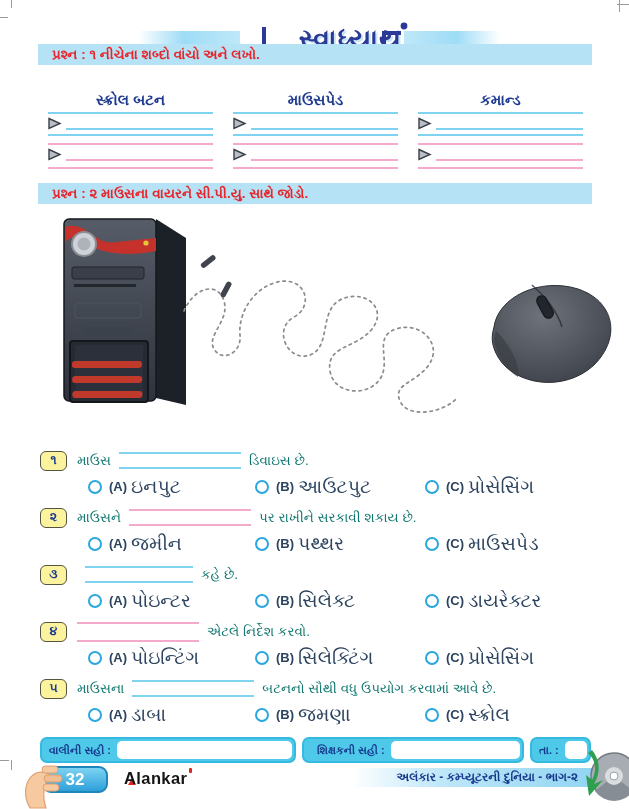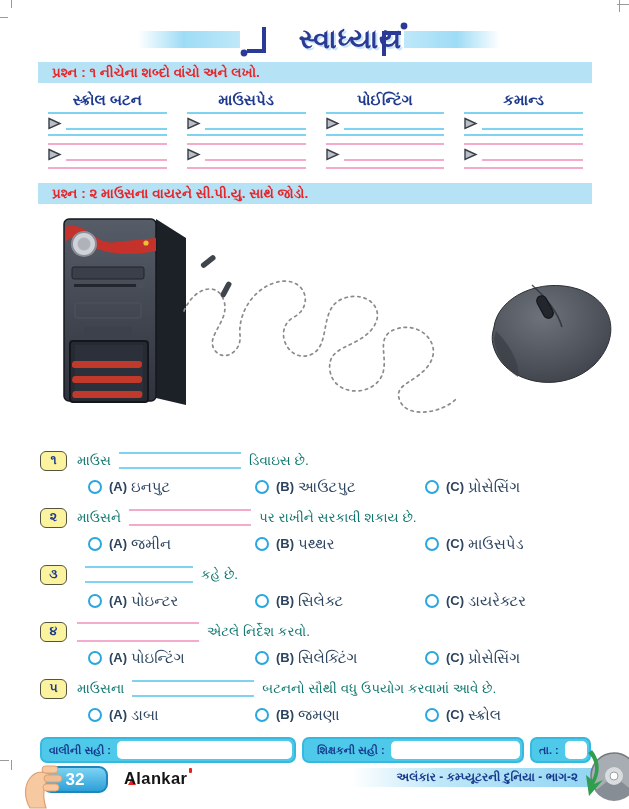--- a/index.html
+++ b/index.html
@@ -21,21 +21,21 @@
   .bar-left  { left:138px; width:102px; background:linear-gradient(90deg, rgba(185,227,246,0), #9edcf6 45%, #bfe8f9); }
   .bar-right { left:404px; width:96px; background:linear-gradient(90deg, #bfe8f9, #9edcf6 55%, rgba(185,227,246,0)); }
   .page-title { position:absolute; left:0; width:100%; top:2px; text-align:center;
                 font-size:27px; font-weight:bold; color:#2b3a96;
                 text-shadow:2px 2px 0 #c9e7f7; letter-spacing:1px;margin-left:36px; }
 
   
   .band { position:absolute; left:38px; width:554px; height:21px; background:#b5e2f5;
           color:#e8252b; font-weight:bold; font-size:13.5px; line-height:21px; padding-left:14px;
           white-space:nowrap; overflow:hidden; }
-  .band-q1 { top:62px; }
+  .band-q1 { top:44px; }
   .band-q2 { top:183px; }
   .band-q3 { top:420px; width:560px; }
 
   
   .q1-table { position:absolute; left:48px; top:91px; width:535px; display:flex; gap:20px; }
   .q1-col { flex:1; }
   .colhead { text-align:center; color:#1d3a8f; font-weight:bold; font-size:15px;
              padding-bottom:3px; border-bottom:2.5px solid #7fd2f0; }
   .wrow { display:flex; align-items:flex-end; }
   .wrow .ln { flex:1; }
@@ -63,21 +63,21 @@
   .blank { display:inline-block; height:17px; margin:0 8px; vertical-align:middle; }
   .blank-blue { border-top:2.2px solid #7fd2f0; border-bottom:2.2px solid #7fd2f0; }
   .blank-pink { border-top:2.2px solid #f4abcb; border-bottom:2.2px solid #f4abcb; }
   .w120 { width:122px; } .w110 { width:108px; }
   .opts { display:flex; align-items:center; margin-left:48px; height:23px; margin-top:2px; }
   .opt { display:flex; align-items:center; }
   .opt-0 { width:167px; } .opt-1 { width:170px; } .opt-2 { flex:1; }
   .circle { width:14px; height:14px; border:2.4px solid #2ba7e0; border-radius:50%;
             background:#fff; margin-right:7px; flex:0 0 14px; }
   .optkey { font-weight:bold; color:#2c445f; font-size:13px; margin-right:4px; }
-  .optlabel { color:#2c445f; font-size:15px; }
+  .optlabel { color:#2c445f; font-size:19px; }
 
   
   .signrow { position:absolute; left:40px; top:737px; width:551px; display:flex; gap:6px; }
   .sbox { height:26px; border:2px solid #35b9de; border-radius:7px; background:#4ec9ea;
           display:flex; align-items:stretch; overflow:hidden; }
   .sb-1 { width:256px; } .sb-2 { width:222px;padding-left:6px; } .sb-3 { width:61px; }
   .slabel { color:#173a8c; font-weight:bold; font-size:11px; line-height:22px;
             padding:0 6px 0 7px; white-space:nowrap;text-align:right; }
   .sfield { flex:1; background:#ffffff; border-radius:5px; margin:2px 2px 2px 0; }
 
@@ -143,38 +143,20 @@
       <div class="wrow wr2">
           <svg class="arrow-ic" width="14" height="13">
             <polygon points="1,1.5 12,6.5 1,11.5" fill="#b9bec7" stroke="#3a3f47" stroke-width="1.4"></polygon>
           </svg>
           <div class="ln ln-p"></div>
         </div>
       <div class="fl ln-p" style="margin-top:6px"></div>
     </div>
     <div class="q1-col">
       <div class="colhead">માઉસપેડ</div>
-      <div class="wrow wr1">
-          <svg class="arrow-ic" width="14" height="13">
-            <polygon points="1,1.5 12,6.5 1,11.5" fill="#b9bec7" stroke="#3a3f47" stroke-width="1.4"></polygon>
-          </svg>
-          <div class="ln ln-b"></div>
-        </div>
-      <div class="fl ln-b" style="margin-top:4px"></div>
-      <div class="fl ln-p" style="margin-top:7px"></div>
-      <div class="wrow wr2">
-          <svg class="arrow-ic" width="14" height="13">
-            <polygon points="1,1.5 12,6.5 1,11.5" fill="#b9bec7" stroke="#3a3f47" stroke-width="1.4"></polygon>
-          </svg>
-          <div class="ln ln-p"></div>
-        </div>
-      <div class="fl ln-p" style="margin-top:6px"></div>
-    </div>
-    <div class="q1-col">
-      <div class="colhead">પોઈન્ટિંગ</div>
       <div class="wrow wr1">
           <svg class="arrow-ic" width="14" height="13">
             <polygon points="1,1.5 12,6.5 1,11.5" fill="#b9bec7" stroke="#3a3f47" stroke-width="1.4"></polygon>
           </svg>
           <div class="ln ln-b"></div>
         </div>
       <div class="fl ln-b" style="margin-top:4px"></div>
       <div class="fl ln-p" style="margin-top:7px"></div>
       <div class="wrow wr2">
           <svg class="arrow-ic" width="14" height="13">

